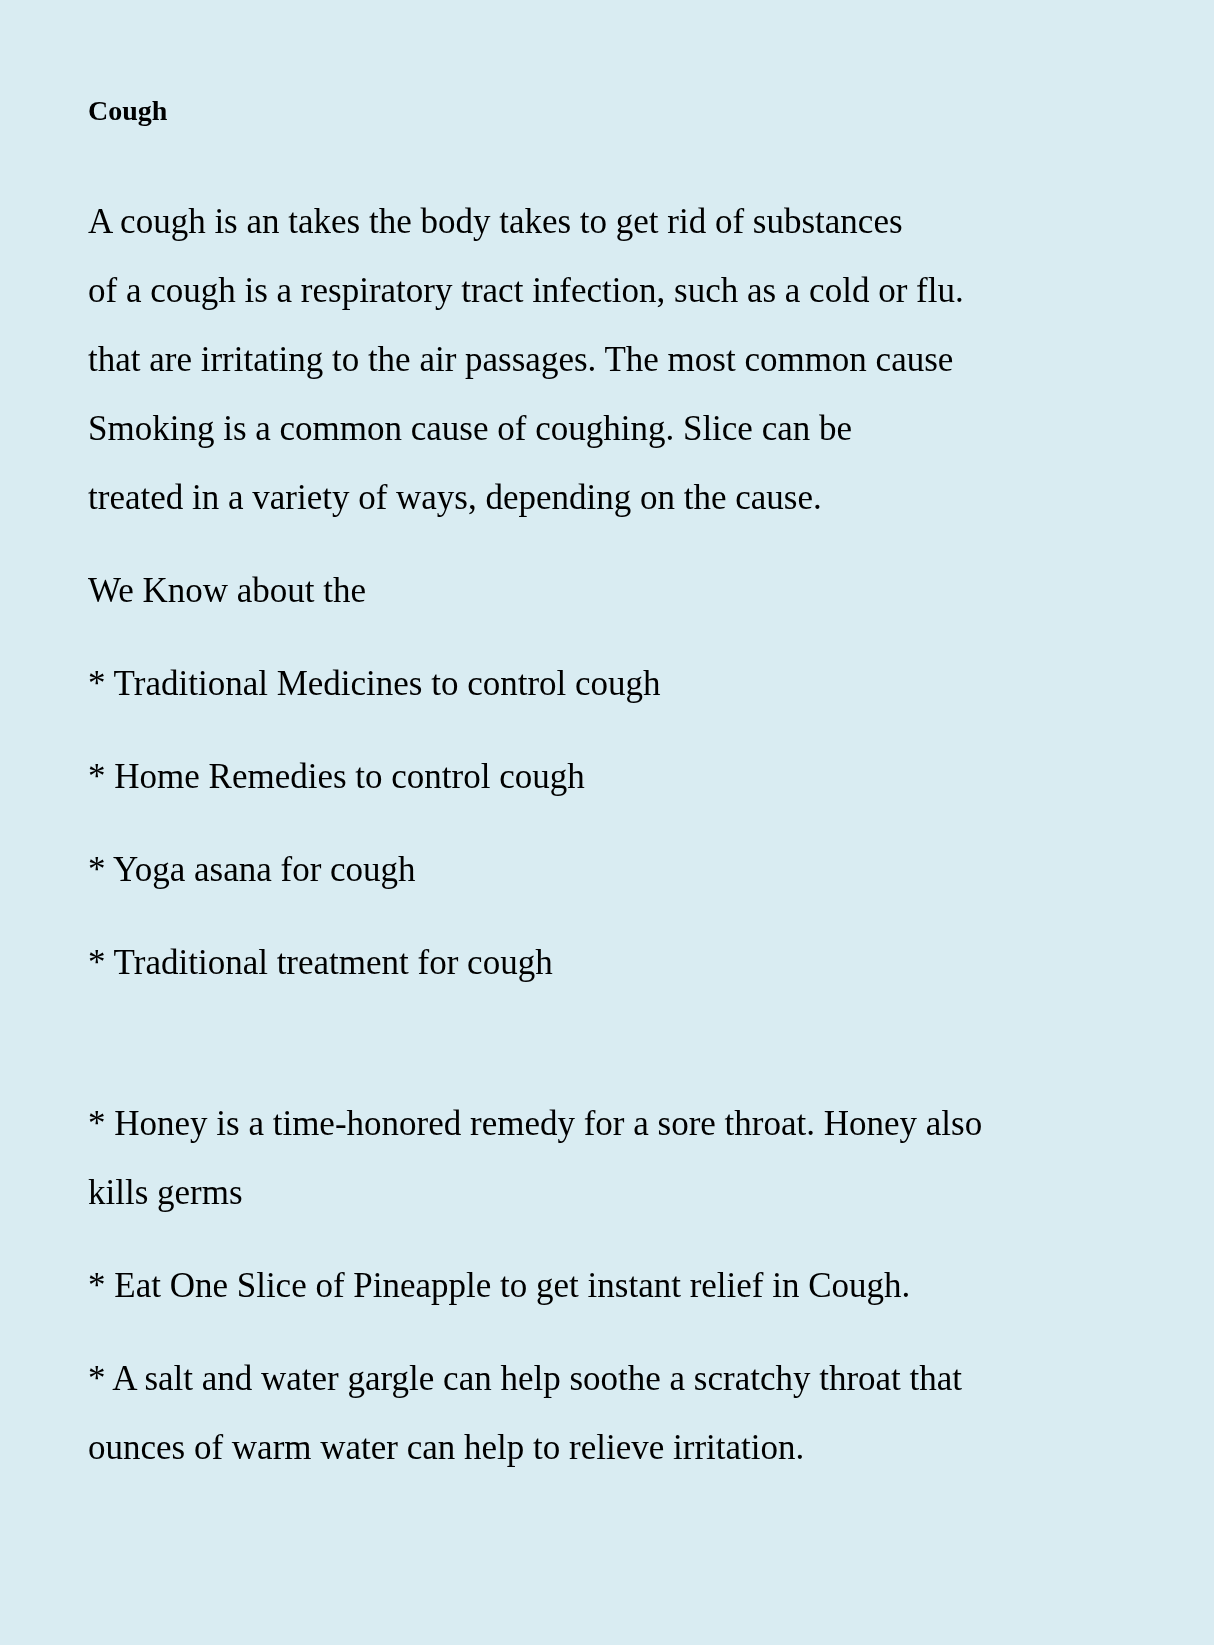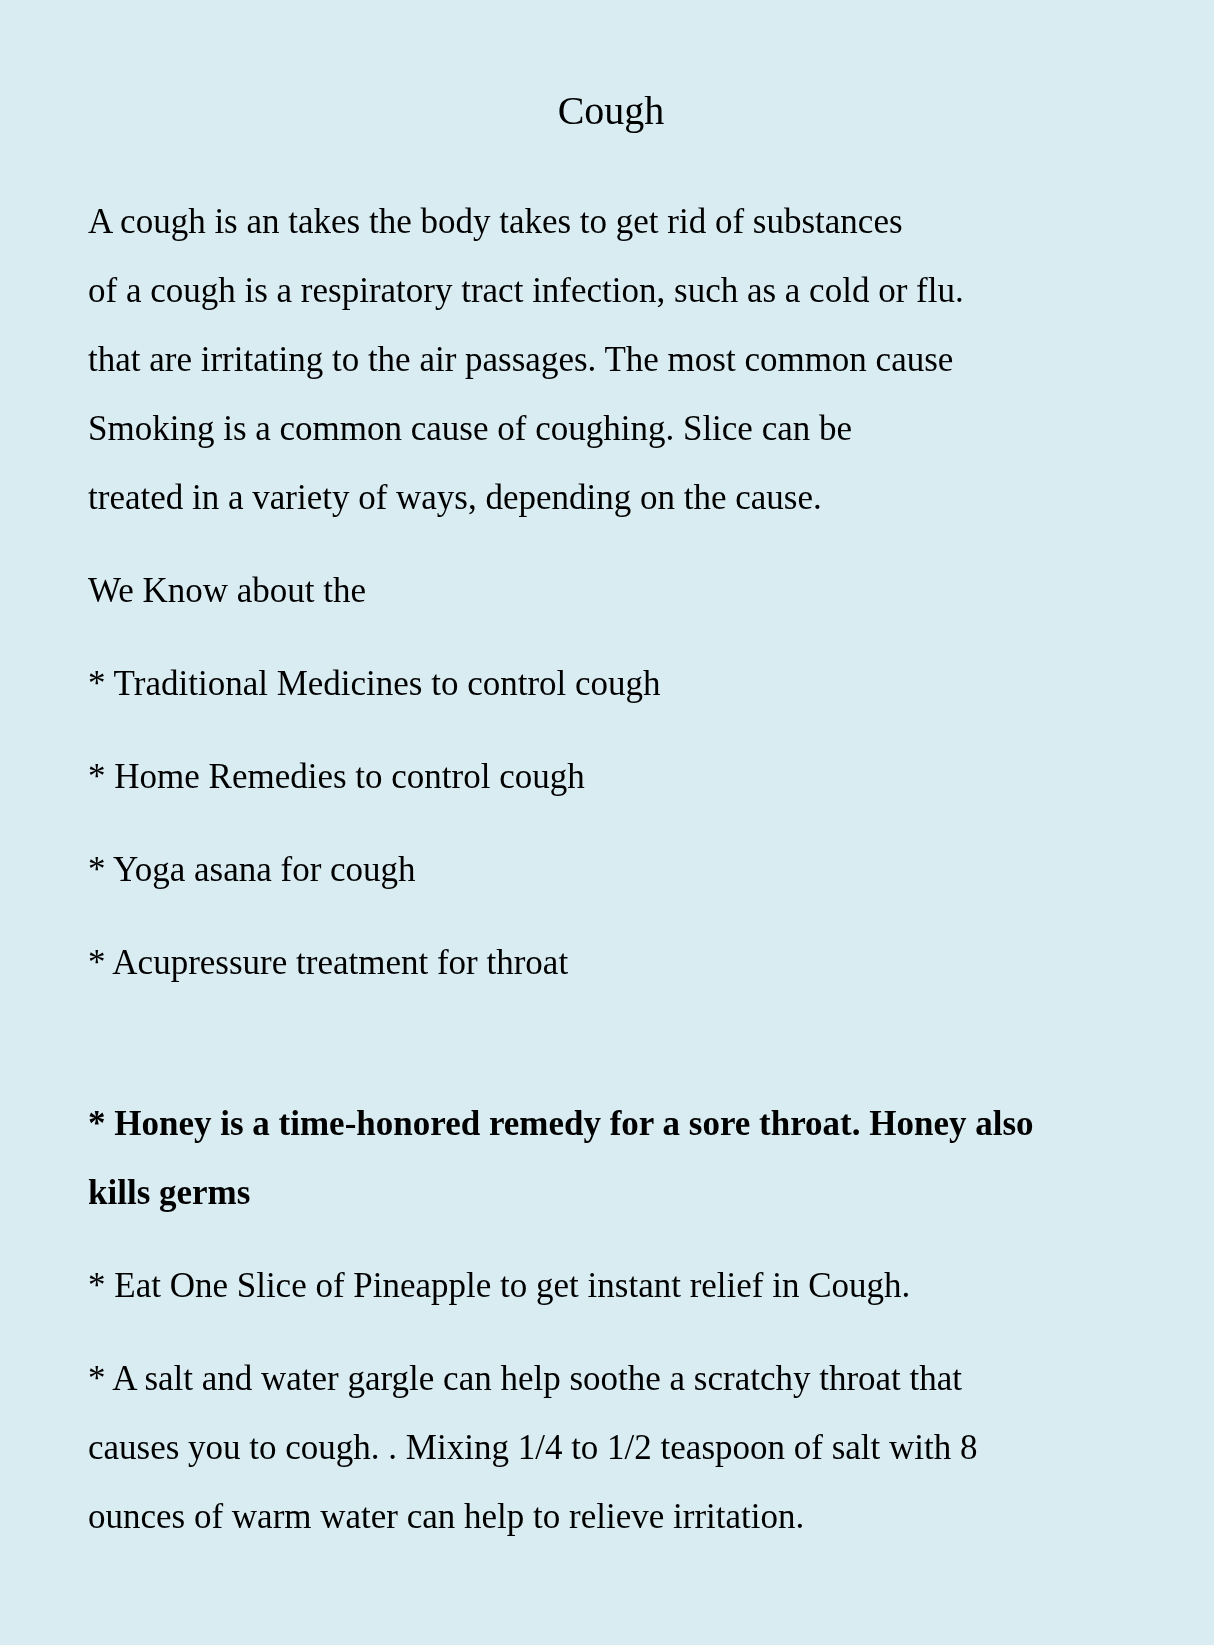--- a/index.html
+++ b/index.html
@@ -11,37 +11,36 @@
     height: 1645px;
     background: #d9ecf2;
     color: #000000;
     font-family: "Liberation Serif", serif;
     overflow: hidden;
   }
   .doc {
     padding: 76px 80px 0 88px;
   }
   .title {
-    font-size: 40px;
-    font-weight: normal;
+    font-size: 28px;
+    font-weight: bold;
     line-height: 69px;
-    text-align: center;
+    text-align: left;
     margin: 0 0 42px 0;
   }
   .block {
     margin: 0 0 24px 0;
   }
   .line {
     font-size: 35px;
     line-height: 69px;
     white-space: nowrap;
   }
   .gap-before {
     margin-top: 92px;
-    font-weight: bold;
   }
 </style>
 </head>
 <body style="background: rgb(217, 236, 242); color: rgb(0, 0, 0);">
 
 <main class="doc">
 
   <h1 class="title">Cough</h1>
 
   <section class="block">
@@ -62,31 +61,30 @@
 
   <section class="block">
     <div class="line">* Home Remedies to control cough</div>
   </section>
 
   <section class="block">
     <div class="line">* Yoga asana for cough</div>
   </section>
 
   <section class="block">
-    <div class="line">* Acupressure treatment for throat</div>
+    <div class="line">* Traditional treatment for cough</div>
   </section>
 
   <section class="block gap-before">
     <div class="line">* Honey is a time-honored remedy for a sore throat. Honey also</div>
     <div class="line">kills germs</div>
   </section>
 
   <section class="block">
     <div class="line">* Eat One Slice of Pineapple to get instant relief in Cough.</div>
   </section>
 
   <section class="block">
     <div class="line">* A salt and water gargle can help soothe a scratchy throat that</div>
-    <div class="line">causes you to cough. . Mixing 1/4 to 1/2 teaspoon of salt with 8</div>
     <div class="line">ounces of warm water can help to relieve irritation.</div>
   </section>
 
 </main>
 
 </body></html>

